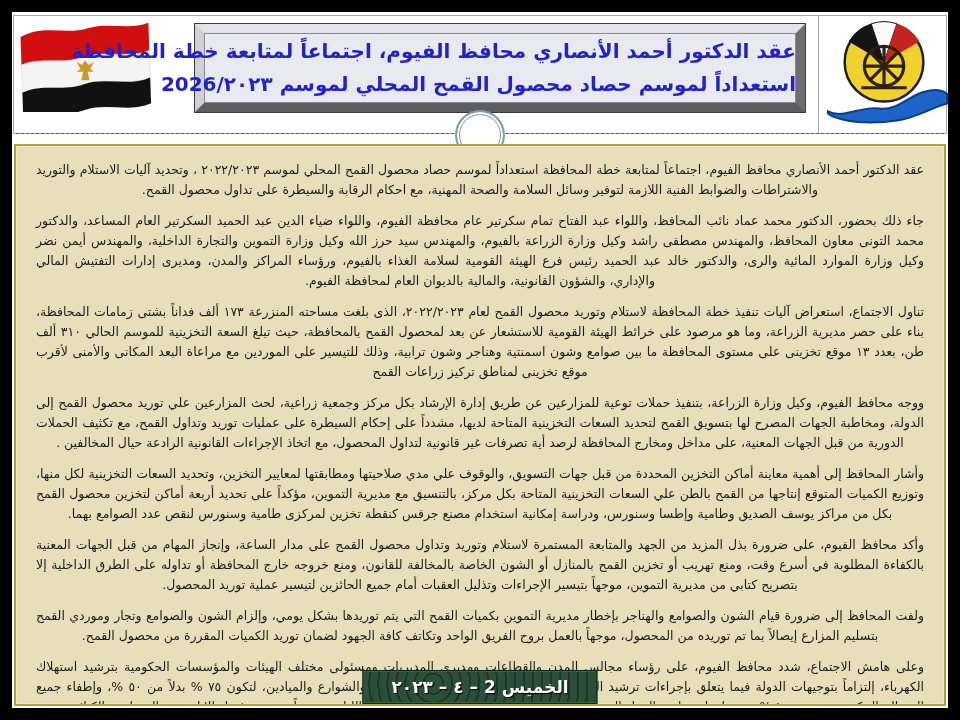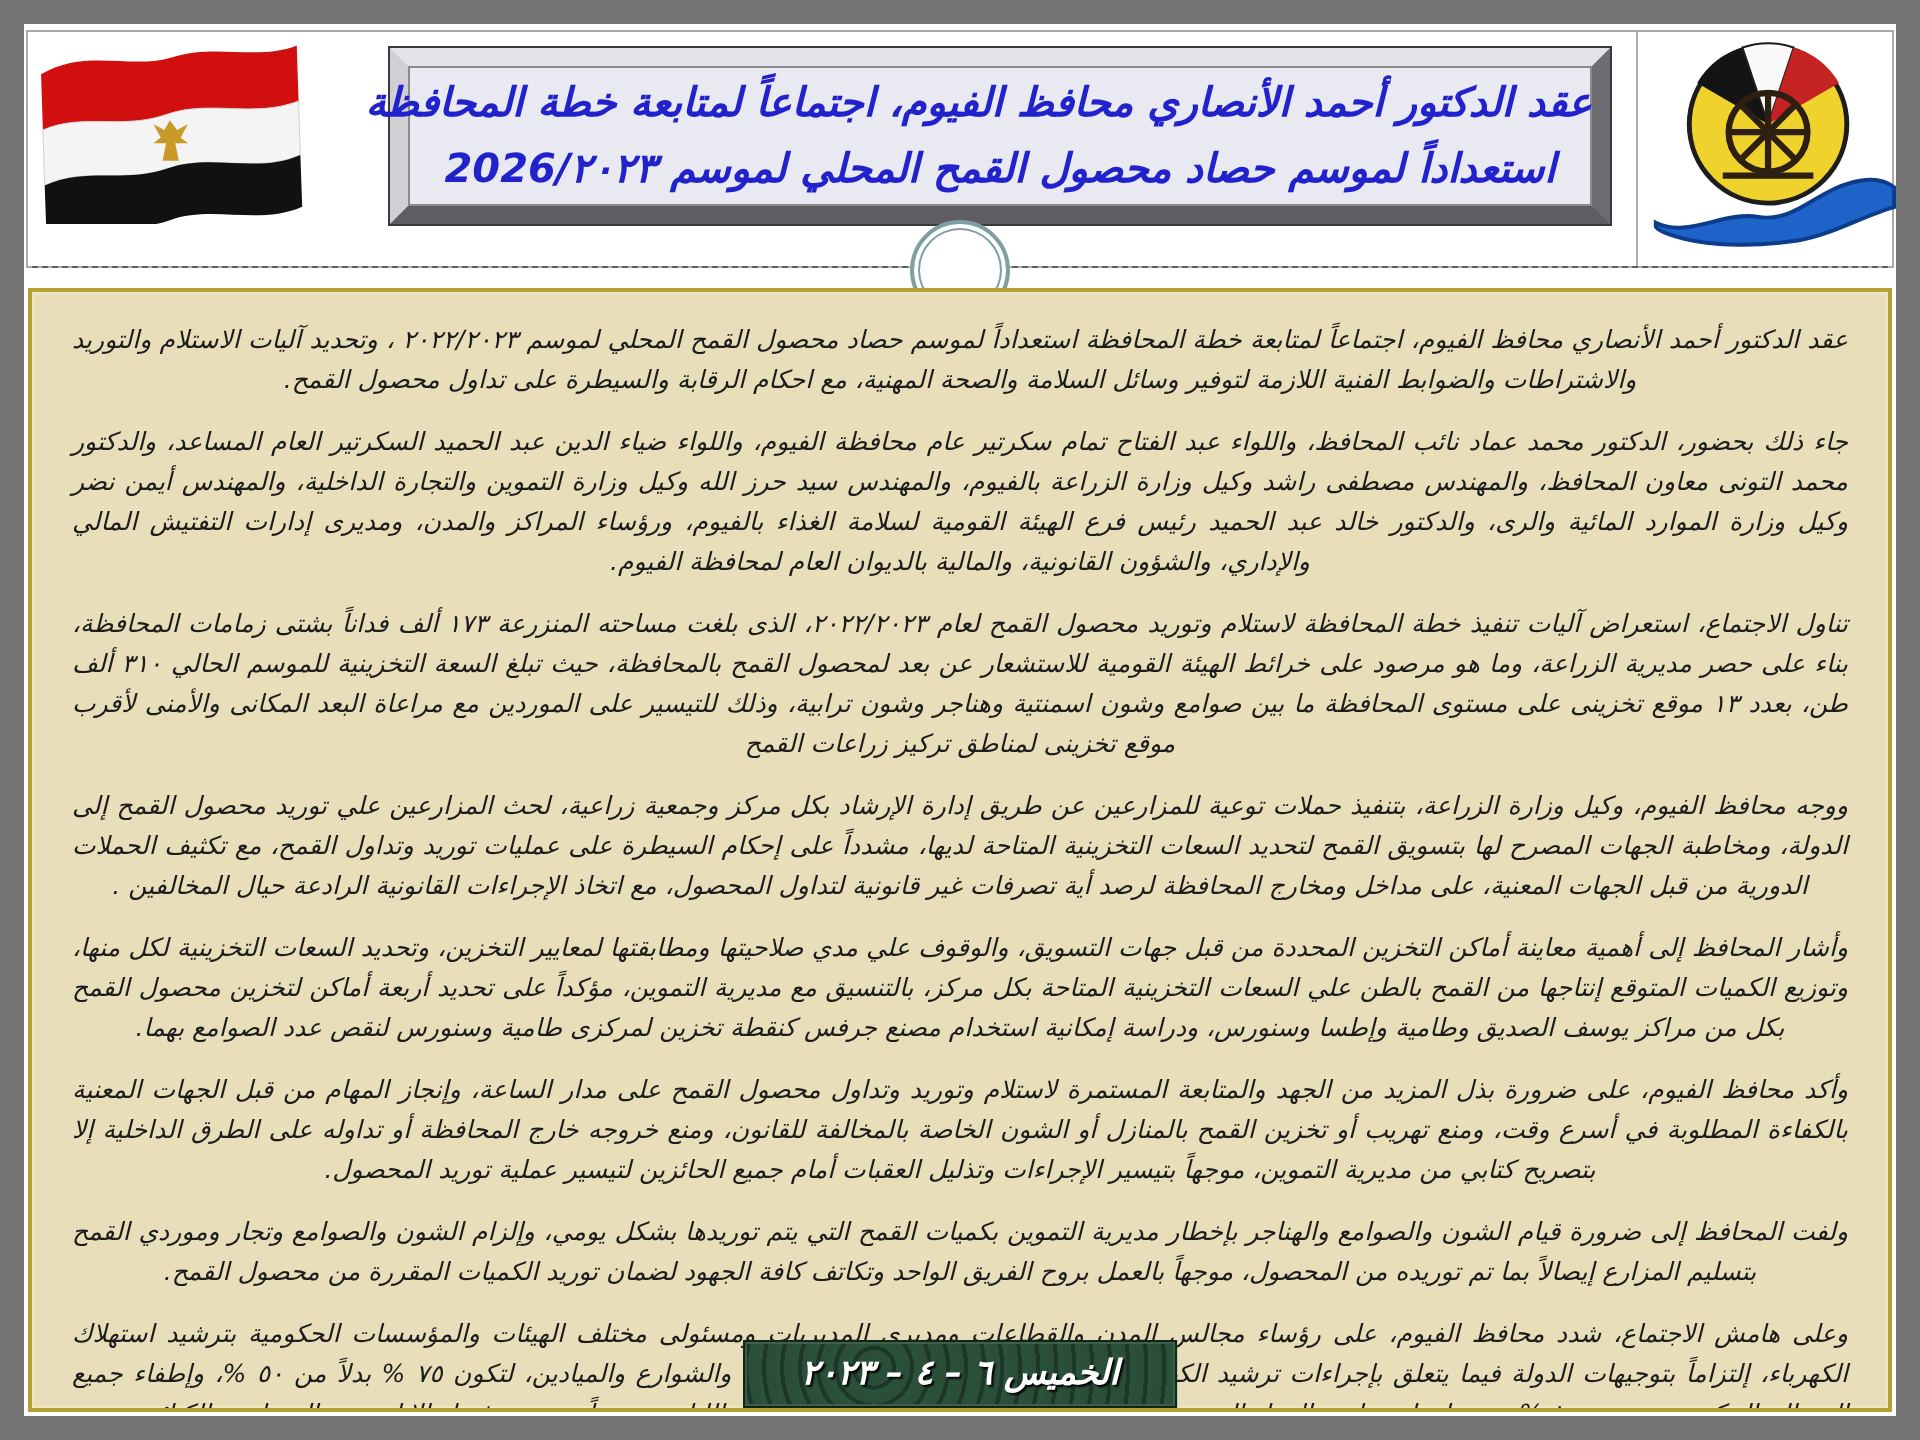--- a/index.html
+++ b/index.html
@@ -1,18 +1,18 @@
 <!DOCTYPE html>
 <html lang="ar"><head>
 <meta charset="utf-8">
 <style>
   html,body { margin:0; padding:0; }
   body { width:960px; height:720px; font-family:"DejaVu Sans",sans-serif; }
-  .page { box-sizing:border-box; width:960px; height:720px; border:12px solid #737373;
-          background:#ffffff; position:relative; overflow:hidden;font-style:italic; }
+  .page { box-sizing:border-box; width:960px; height:720px; border:12px solid #000000;
+          background:#ffffff; position:relative; overflow:hidden; }
   
   .header { position:absolute; top:0; left:0; right:0; height:132px; }
   .header-frame { position:absolute; top:3px; left:1px; right:1px; bottom:10px;
                   border:1px solid #aaaaaa; pointer-events:none; }
   .logo-divider { position:absolute; top:3px; bottom:10px; right:129px; width:0;
                   border-left:1px solid #aaaaaa; }
   .flag { position:absolute; left:4px; top:4px; width:136px; height:96px; }
   .title-box { position:absolute; left:183px; top:12px; width:610px; height:88px;
                box-sizing:border-box;
                border:9px solid; border-color:#e4e4e8 #6e6e72 #5e5e62 #cfcfd4;
@@ -91,15 +91,15 @@
     <p>جاء ذلك بحضور، الدكتور محمد عماد نائب المحافظ، واللواء عبد الفتاح تمام سكرتير عام محافظة الفيوم، واللواء ضياء الدين عبد الحميد السكرتير العام المساعد، والدكتور محمد التونى معاون المحافظ، والمهندس مصطفى راشد وكيل وزارة الزراعة بالفيوم، والمهندس سيد حرز الله وكيل وزارة التموين والتجارة الداخلية، والمهندس أيمن نضر وكيل وزارة الموارد المائية والرى، والدكتور خالد عبد الحميد رئيس فرع الهيئة القومية لسلامة الغذاء بالفيوم، ورؤساء المراكز والمدن، ومديرى إدارات التفتيش المالي والإداري، والشؤون القانونية، والمالية بالديوان العام لمحافظة الفيوم.</p>
     <p>تناول الاجتماع، استعراض آليات تنفيذ خطة المحافظة لاستلام وتوريد محصول القمح لعام ٢٠٢٢/٢٠٢٣، الذى بلغت مساحته المنزرعة ١٧٣ ألف فداناً بشتى زمامات المحافظة، بناء على حصر مديرية الزراعة، وما هو مرصود على خرائط الهيئة القومية للاستشعار عن بعد لمحصول القمح بالمحافظة، حيث تبلغ السعة التخزينية للموسم الحالي ٣١٠ ألف طن، بعدد ١٣ موقع تخزينى على مستوى المحافظة ما بين صوامع وشون اسمنتية وهناجر وشون ترابية، وذلك للتيسير على الموردين مع مراعاة البعد المكانى والأمنى لأقرب موقع تخزينى لمناطق تركيز زراعات القمح</p>
     <p>ووجه محافظ الفيوم، وكيل وزارة الزراعة، بتنفيذ حملات توعية للمزارعين عن طريق إدارة الإرشاد بكل مركز وجمعية زراعية، لحث المزارعين علي توريد محصول القمح إلى الدولة، ومخاطبة الجهات المصرح لها بتسويق القمح لتحديد السعات التخزينية المتاحة لديها، مشدداً على إحكام السيطرة على عمليات توريد وتداول القمح، مع تكثيف الحملات الدورية من قبل الجهات المعنية، على مداخل ومخارج المحافظة لرصد أية تصرفات غير قانونية لتداول المحصول، مع اتخاذ الإجراءات القانونية الرادعة حيال المخالفين .</p>
     <p>وأشار المحافظ إلى أهمية معاينة أماكن التخزين المحددة من قبل جهات التسويق، والوقوف علي مدي صلاحيتها ومطابقتها لمعايير التخزين، وتحديد السعات التخزينية لكل منها، وتوزيع الكميات المتوقع إنتاجها من القمح بالطن علي السعات التخزينية المتاحة بكل مركز، بالتنسيق مع مديرية التموين، مؤكداً على تحديد أربعة أماكن لتخزين محصول القمح بكل من مراكز يوسف الصديق وطامية وإطسا وسنورس، ودراسة إمكانية استخدام مصنع جرفس كنقطة تخزين لمركزى طامية وسنورس لنقص عدد الصوامع بهما.</p>
     <p>وأكد محافظ الفيوم، على ضرورة بذل المزيد من الجهد والمتابعة المستمرة لاستلام وتوريد وتداول محصول القمح على مدار الساعة، وإنجاز المهام من قبل الجهات المعنية بالكفاءة المطلوبة في أسرع وقت، ومنع تهريب أو تخزين القمح بالمنازل أو الشون الخاصة بالمخالفة للقانون، ومنع خروجه خارج المحافظة أو تداوله على الطرق الداخلية إلا بتصريح كتابي من مديرية التموين، موجهاً بتيسير الإجراءات وتذليل العقبات أمام جميع الحائزين لتيسير عملية توريد المحصول.</p>
     <p>ولفت المحافظ إلى ضرورة قيام الشون والصوامع والهناجر بإخطار مديرية التموين بكميات القمح التي يتم توريدها بشكل يومي، وإلزام الشون والصوامع وتجار وموردي القمح بتسليم المزارع إيصالاً بما تم توريده من المحصول، موجهاً بالعمل بروح الفريق الواحد وتكاتف كافة الجهود لضمان توريد الكميات المقررة من محصول القمح.</p>
     <p>وعلى هامش الاجتماع، شدد محافظ الفيوم، على رؤساء مجالس المدن والقطاعات ومديري المديريات ومسئولى مختلف الهيئات والمؤسسات الحكومية بترشيد استهلاك الكهرباء، إلتزاماً بتوجيهات الدولة فيما يتعلق بإجراءات ترشيد الكهرباء بجميع وحدات الجهاز الإداري للدولة، والشوارع والميادين، لتكون ٧٥ % بدلاً من ٥٠ %، وإطفاء جميع المصالح الحكومية بنسبة ١٠٠ % عقب انتهاء مواعيد العمل الرسمية، عدا غرفة الأزمات والأمن وأداء الخدمات الليلية، موجهاً بضرورة فصل الإنارة عن المساجد والكنائس ودور العبادة، وكذا الطرقات والتجمعات العامة بالأندية الرياضية، والملاعب، فور انتهاء الأنشطة بها.</p>
 
   </div>
 
-  <div class="date-badge">الخميس ٦ – ٤ – ٢٠٢٣</div>
+  <div class="date-badge">الخميس 2 – ٤ – ٢٠٢٣</div>
 
 </div>
 
 </body></html>

